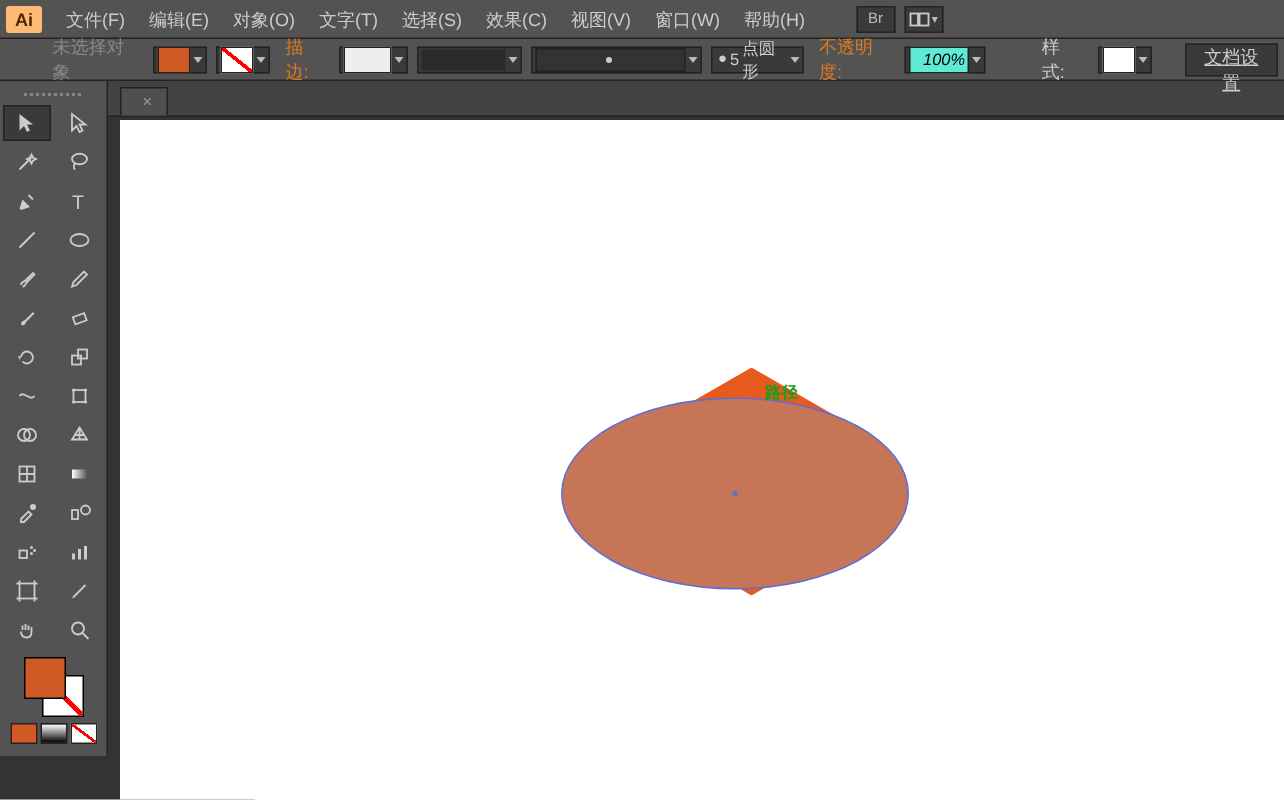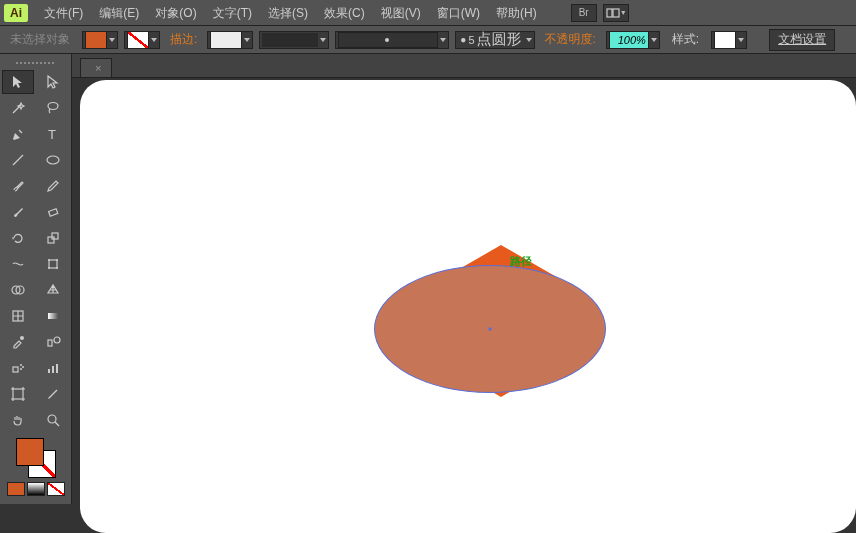--- a/index.html
+++ b/index.html
@@ -1,36 +1,36 @@
 <!DOCTYPE html>
 <html><head>
 <meta charset="utf-8">
 <style>
   *{box-sizing:border-box;margin:0;padding:0;font-family:"Microsoft YaHei",sans-serif;}
   body{background:#333;width:856px;height:533px;overflow:hidden;font-size:12px;color:#ccc;user-select:none;}
   .menubar{height:26px;background:#535353;display:flex;align-items:center;padding:0 4px;border-bottom:1px solid #222;}
-  .app-logo{width:24px;height:18px;background:#bef264;color:#4d2600;font-weight:bold;font-size:12px;display:flex;align-items:center;justify-content:center;border-radius:2px;margin-right:8px;}
+  .app-logo{width:24px;height:18px;background:#fdba74;color:#4d2600;font-weight:bold;font-size:12px;display:flex;align-items:center;justify-content:center;border-radius:2px;margin-right:8px;}
   .menu-item{padding:12px 8px;line-height:24px;cursor:default;}
   .menu-btn{width:26px;height:18px;background:#3a3a3a;border:1px solid #222;margin-left:6px;display:flex;align-items:center;justify-content:center;font-size:10px;color:#bbb;}
   .ctrlbar{height:28px;background:#535353;display:flex;align-items:center;border-bottom:1px solid #222;padding:0 4px;gap:6px;}
-  .cb-label{color:#888;padding:0 6px;}
+  .cb-label{color:#888;padding:0 6px;margin-left:25px;}
   .cb-olabel{color:#e07a1f;padding:0 4px;}
   .swatch{width:22px;height:18px;border:1px solid #222;}
   .sw-fill{background:#d05a26;}
   .sw-stroke{background:#fff;position:relative;}
   .sw-stroke::after{content:"";position:absolute;inset:0;background:linear-gradient(to top right,transparent 45%,red 45%,red 55%,transparent 55%);}
   .dd{height:18px;background:#3a3a3a;border:1px solid #222;display:flex;align-items:center;padding:0 2px;}
   .dd .caret{border-top:4px solid #bbb;border-left:3px solid transparent;border-right:3px solid transparent;margin-left:2px;}
   .num-in{width:40px;height:18px;background:#eee;color:#000;border:1px solid #222;font-size:11px;padding:0 2px;}
   .pct-in{width:40px;height:18px;background:#5eead4;color:#000;border:1px solid #222;font-size:11px;padding:0 2px;text-align:right;font-style:italic;}
   .btn{height:22px;background:#3a3a3a;border:1px solid #222;color:#ccc;padding:0 8px;font-size:12px;text-decoration:underline;}
   .tabstrip{height:24px;background:#424242;display:flex;align-items:flex-end;padding-left:80px;border-bottom:1px solid #222;}
   .tab{background:#4f4f4f;color:#ccc;padding:3px 10px 3px 10px;border:1px solid #222;border-bottom:none;font-size:12px;display:flex;align-items:center;gap:6px;}
   .tab .x{font-size:11px;color:#999;margin-left:4px;}
-  .canvas{position:absolute;left:80px;top:80px;right:0;bottom:0;background:#fff;border-radius:26px;}
+  .canvas{position:absolute;left:80px;top:80px;right:0;bottom:0;background:#fff;}
   .hexagon{position:absolute;left:355px;top:165px;width:132px;height:152px;}
   .ellipse{position:absolute;left:294px;top:185px;width:232px;height:128px;border-radius:50%;background:#c67556;border:1px solid #5a6fd8;}
   .ellipse::after{content:"";position:absolute;left:50%;top:50%;width:3px;height:3px;background:#5a6fd8;transform:translate(-50%,-50%);}
   .path-label{position:absolute;left:430px;top:174px;color:#1a9e1a;font-size:11px;font-weight:bold;}
   .toolbox{position:absolute;left:0;top:54px;width:72px;background:#535353;border-right:1px solid #222;padding:4px 2px 8px 2px;}
   .tbx-handle{height:10px;display:flex;justify-content:center;align-items:center;}
   .tbx-handle::before{content:"";width:40px;height:2px;background:repeating-linear-gradient(90deg,#888 0 2px,transparent 2px 4px);}
   .tbx-grid{display:grid;grid-template-columns:1fr 1fr;gap:2px;margin-top:2px;}
   .tool{width:32px;height:24px;display:flex;align-items:center;justify-content:center;color:#ccc;font-size:14px;border:1px solid transparent;}
   .tool.sel{background:#3a3a3a;border:1px solid #222;}
@@ -97,21 +97,21 @@
     </div>
   <div class="dd">
       <div class="brush-prev" style="display:flex;align-items:center;justify-content:center;">
         <div class="brush-mid"></div>
       </div>
       <div class="caret"></div>
     </div>
   <div class="dd">
     <span style="color:#ccc;font-size:10px;margin:0 2px;">●</span>
     <span style="color:#ccc;font-size:11px;">5</span>
-    <span style="color:#ccc;font-size:15px;margin-left:2px;">点圆形</span>
+    <span style="color:#ccc;font-size:11px;margin-left:2px;">点圆形</span>
     <div class="caret" style="margin-left:4px"></div>
   </div>
   <span class="cb-olabel">不透明度:</span>
   <div class="dd">
       <input class="pct-in" value="100%" style="">
       <div class="caret"></div>
     </div>
   <span class="cb-label" style="color:#ccc">样式:</span>
   <div class="dd">
       <div class="swatch" style="background:#fff"></div>

